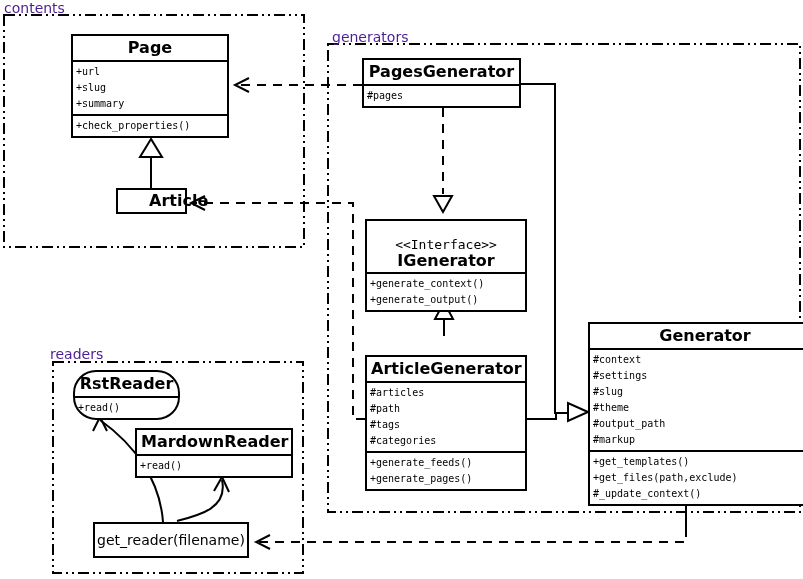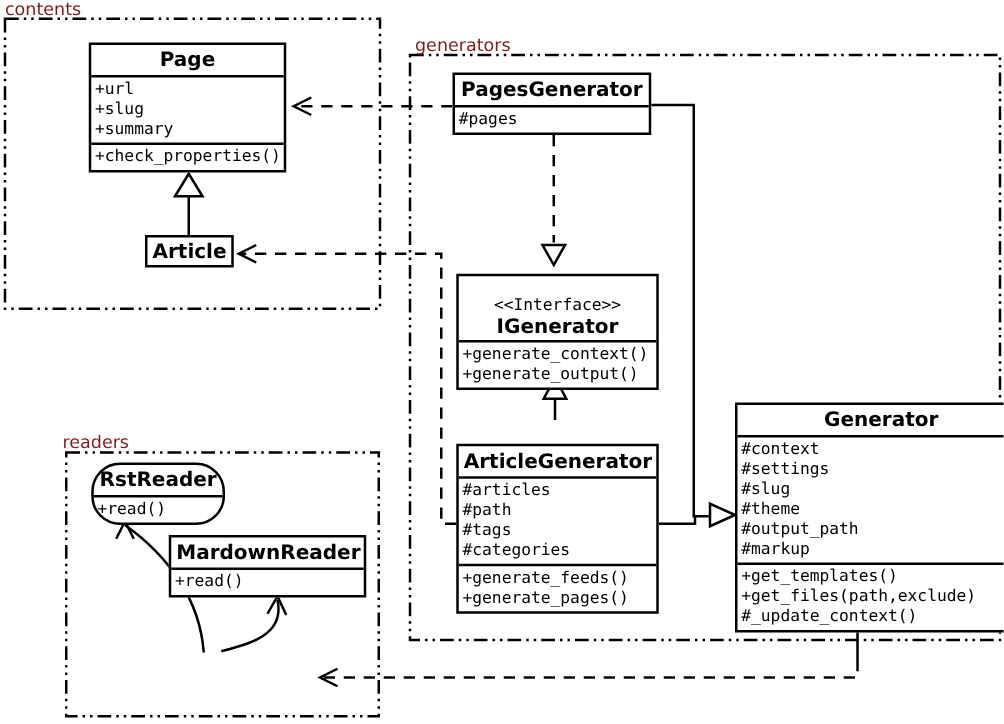--- a/index.html
+++ b/index.html
@@ -1,25 +1,25 @@
 <!DOCTYPE html>
 <html><head>
 <meta charset="utf-8">
 <style>
   html,body{margin:0;padding:0;background:#ffffff;}
   #canvas{position:relative;width:803px;height:579px;background:#ffffff;overflow:hidden;
           font-family:"DejaVu Sans","Liberation Sans",sans-serif;color:#000;}
   #wires{position:absolute;left:0;top:0;width:803px;height:579px;}
-  .pkg-label{position:absolute;font-size:14px;line-height:15px;color:#7f1d1d;}
+  .pkg-label{position:absolute;font-size:14px;line-height:15px;color:#4c1d95;}
   .uml-box{position:absolute;box-sizing:border-box;background:#fff;border:2px solid #000;}
   .uml-title{font-weight:bold;font-size:16px;line-height:18px;text-align:center;padding:3px 4px;white-space:nowrap;}
   .uml-stereo{font-family:"DejaVu Sans Mono","Liberation Mono",monospace;font-weight:normal;
               font-size:13px;line-height:15px;text-align:center;white-space:nowrap;}
   .uml-sect{border-top:2px solid #000;padding:2px 3px;}
-  .uml-member{font-family:"DejaVu Sans Mono","Liberation Mono",monospace;font-size:13px;
+  .uml-member{font-family:"DejaVu Sans Mono","Liberation Mono",monospace;font-size:10px;
               line-height:16px;white-space:pre;}
   .plain-box{position:absolute;box-sizing:border-box;background:#fff;border:2px solid #000;
              display:flex;align-items:center;justify-content:center;font-size:14px;white-space:nowrap;}
 </style>
 </head>
 <body>
 
 <div id="canvas">
 
   <svg id="wires" viewBox="0 0 803 579" fill="none" stroke="#000" stroke-width="2">
@@ -68,21 +68,21 @@
       <div class="uml-member">+url</div>
       <div class="uml-member">+slug</div>
       <div class="uml-member">+summary</div>
     </div>
     <div class="uml-sect">
       <div class="uml-member">+check_properties()</div>
     </div>
   </div>
 
   <div class="uml-box" style="left:116px;top:188px;width:71px;">
-    <div class="uml-title" style="padding:2px 4px;">Article</div>
+    <div class="uml-title" style="padding:2px 16px;margin-left:15px;">Article</div>
   </div>
 
   <div class="uml-box" style="left:362px;top:58px;width:159px;">
     <div class="uml-title">PagesGenerator</div>
     <div class="uml-sect">
       <div class="uml-member">#pages</div>
     </div>
   </div>
 
   <div class="uml-box" style="left:365px;top:219px;width:162px;">
@@ -134,14 +134,17 @@
     </div>
   </div>
 
   <div class="uml-box" style="left:135px;top:428px;width:158px;">
     <div class="uml-title">MardownReader</div>
     <div class="uml-sect">
       <div class="uml-member">+read()</div>
     </div>
   </div>
 
+  <div class="plain-box" style="left:93px;top:522px;width:156px;height:36px;">
+    <span>get_reader(filename)</span>
+  </div>
 
 </div>
 
 </body></html>

